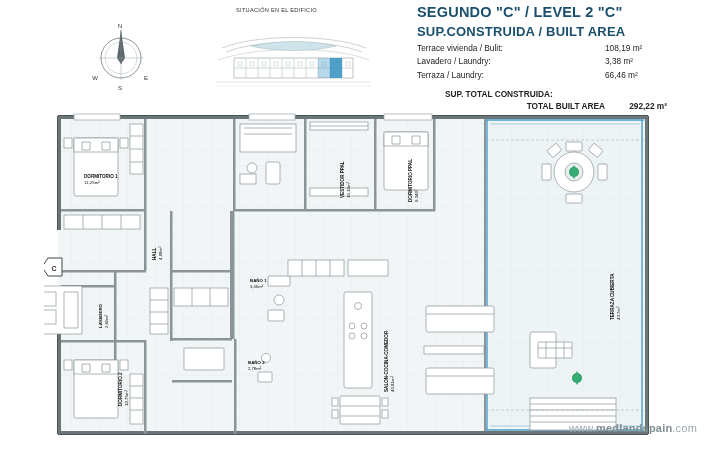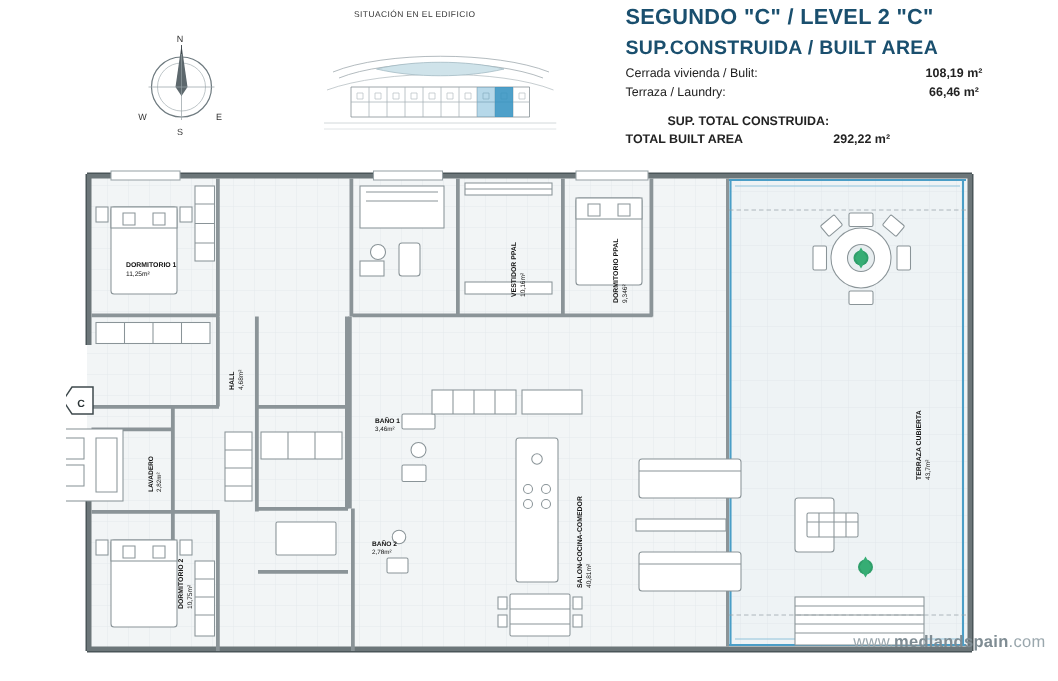--- a/index.html
+++ b/index.html
@@ -5,24 +5,24 @@
   html,body{margin:0;padding:0;background:#fff;}
   body{width:705px;height:454px;overflow:hidden;font-family:"Liberation Sans",sans-serif;color:#333;}
   #stage{position:relative;width:705px;height:454px;background:#ffffff;}
 
   
   .legend{position:absolute;left:417px;top:4px;width:250px;}
   .legend .title{font-size:14.5px;font-weight:bold;color:#1a4f6e;letter-spacing:.2px;}
   .legend .subtitle{font-size:13px;font-weight:bold;color:#1a4f6e;margin-top:4px;letter-spacing:.2px;}
   .legend .row{display:flex;justify-content:space-between;font-size:8.3px;color:#222;margin-top:3.5px;}
   .legend .row .lbl{white-space:nowrap;}
-  .legend .row .val{width:62px;text-align:center;white-space:nowrap;font-weight:bold;}
+  .legend .row .val{width:62px;text-align:left;white-space:nowrap;}
   .legend .totalblk{margin-top:9px;}
   .legend .totalblk .t1{font-size:8.3px;font-weight:bold;color:#222;margin-left:28px;}
-  .legend .totalblk .t2{display:flex;justify-content:flex-start;font-size:8.3px;font-weight:bold;color:#222;margin-top:2px;gap:36px;}
+  .legend .totalblk .t2{display:flex;justify-content:flex-end;font-size:8.3px;font-weight:bold;color:#222;margin-top:2px;}
   .legend .totalblk .t2 .val{width:62px;text-align:right;}
 
   
   .sit-title{position:absolute;left:236px;top:7px;font-size:5.6px;color:#333;letter-spacing:.3px;}
   .sit-box{position:absolute;left:216px;top:16px;width:155px;height:76px;}
   .sit-img{position:absolute;left:0;top:0;width:155px;height:76px;}
 
   
   .compass{position:absolute;left:85px;top:18px;width:72px;height:74px;}
 
@@ -36,22 +36,26 @@
 </head>
 <body>
 
 <div id="stage">
 
   <div class="legend">
     <div class="title">SEGUNDO "C" / LEVEL 2 "C"</div>
     <div class="subtitle">SUP.CONSTRUIDA / BUILT AREA</div>
 
     <div class="row">
-      <span class="lbl">Cerrada vivienda / Bulit:</span>
+      <span class="lbl">Terrace vivienda / Bulit:</span>
       <span class="val">108,19 m²</span>
+    </div>
+    <div class="row">
+      <span class="lbl">Lavadero / Laundry:</span>
+      <span class="val">3,38 m²</span>
     </div>
     <div class="row">
       <span class="lbl">Terraza / Laundry:</span>
       <span class="val">66,46 m²</span>
     </div>
 
     <div class="totalblk">
       <div class="t1">SUP. TOTAL CONSTRUIDA:</div>
       <div class="t2">
         <span>TOTAL BUILT AREA</span>

